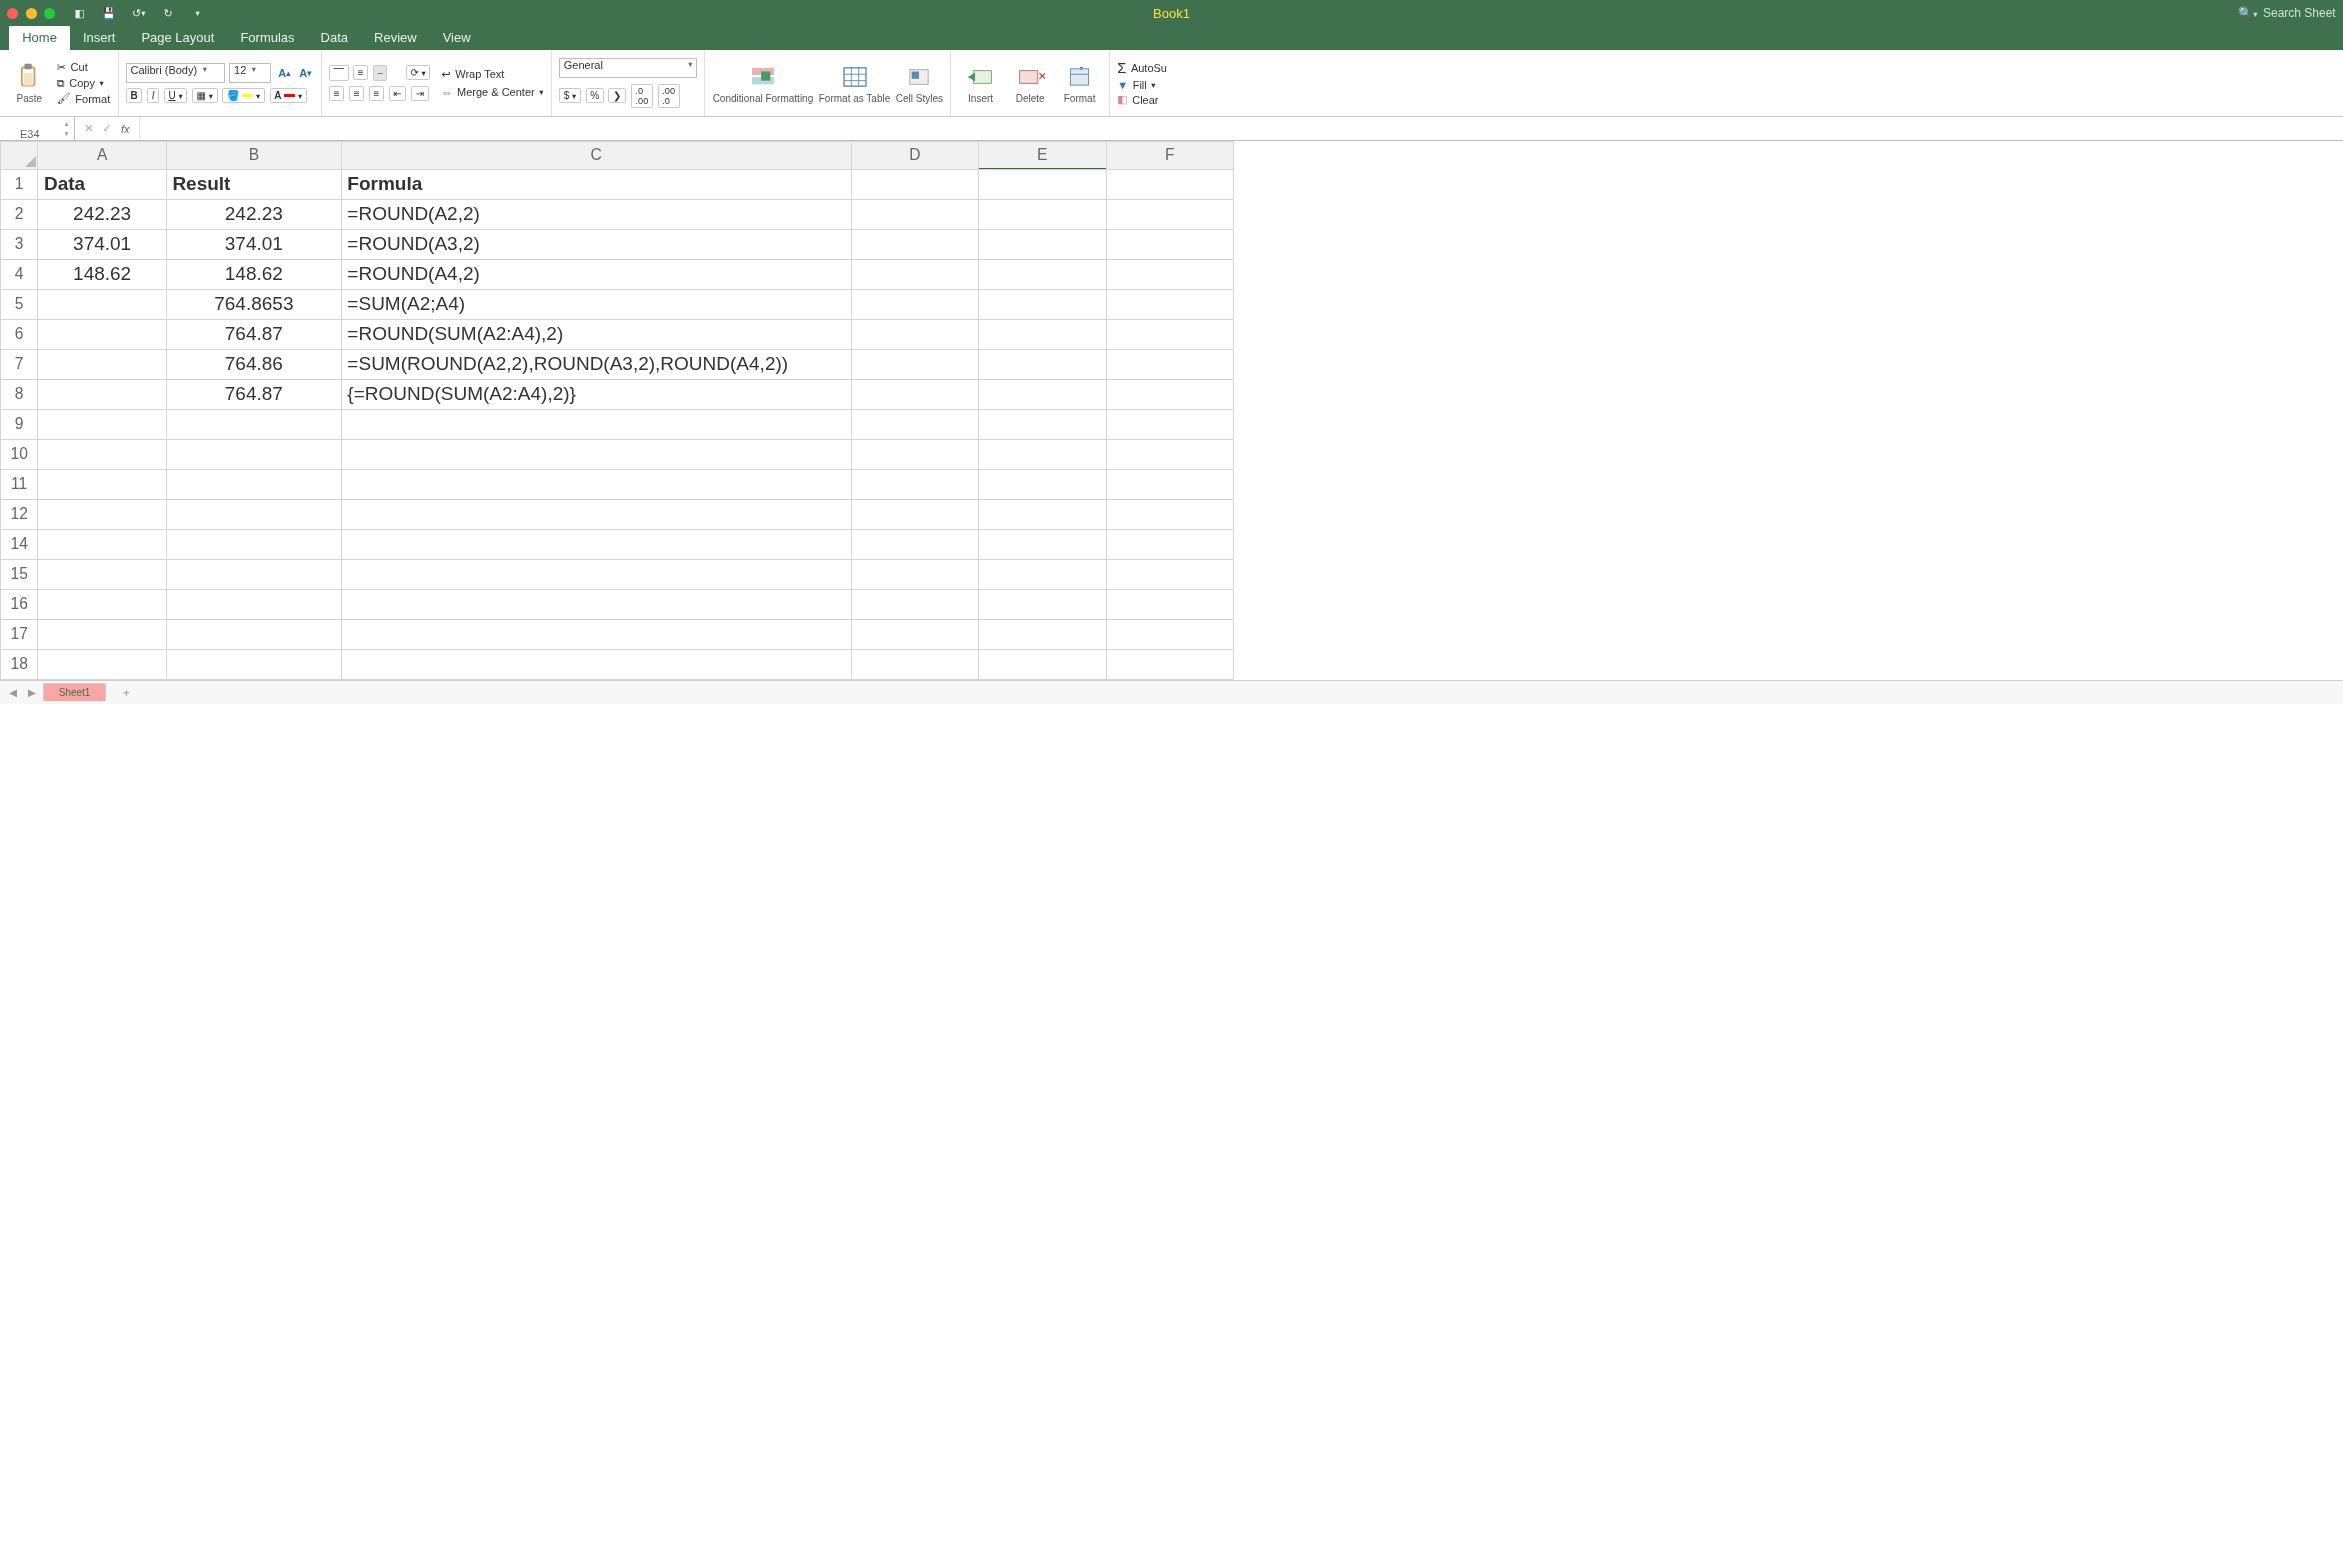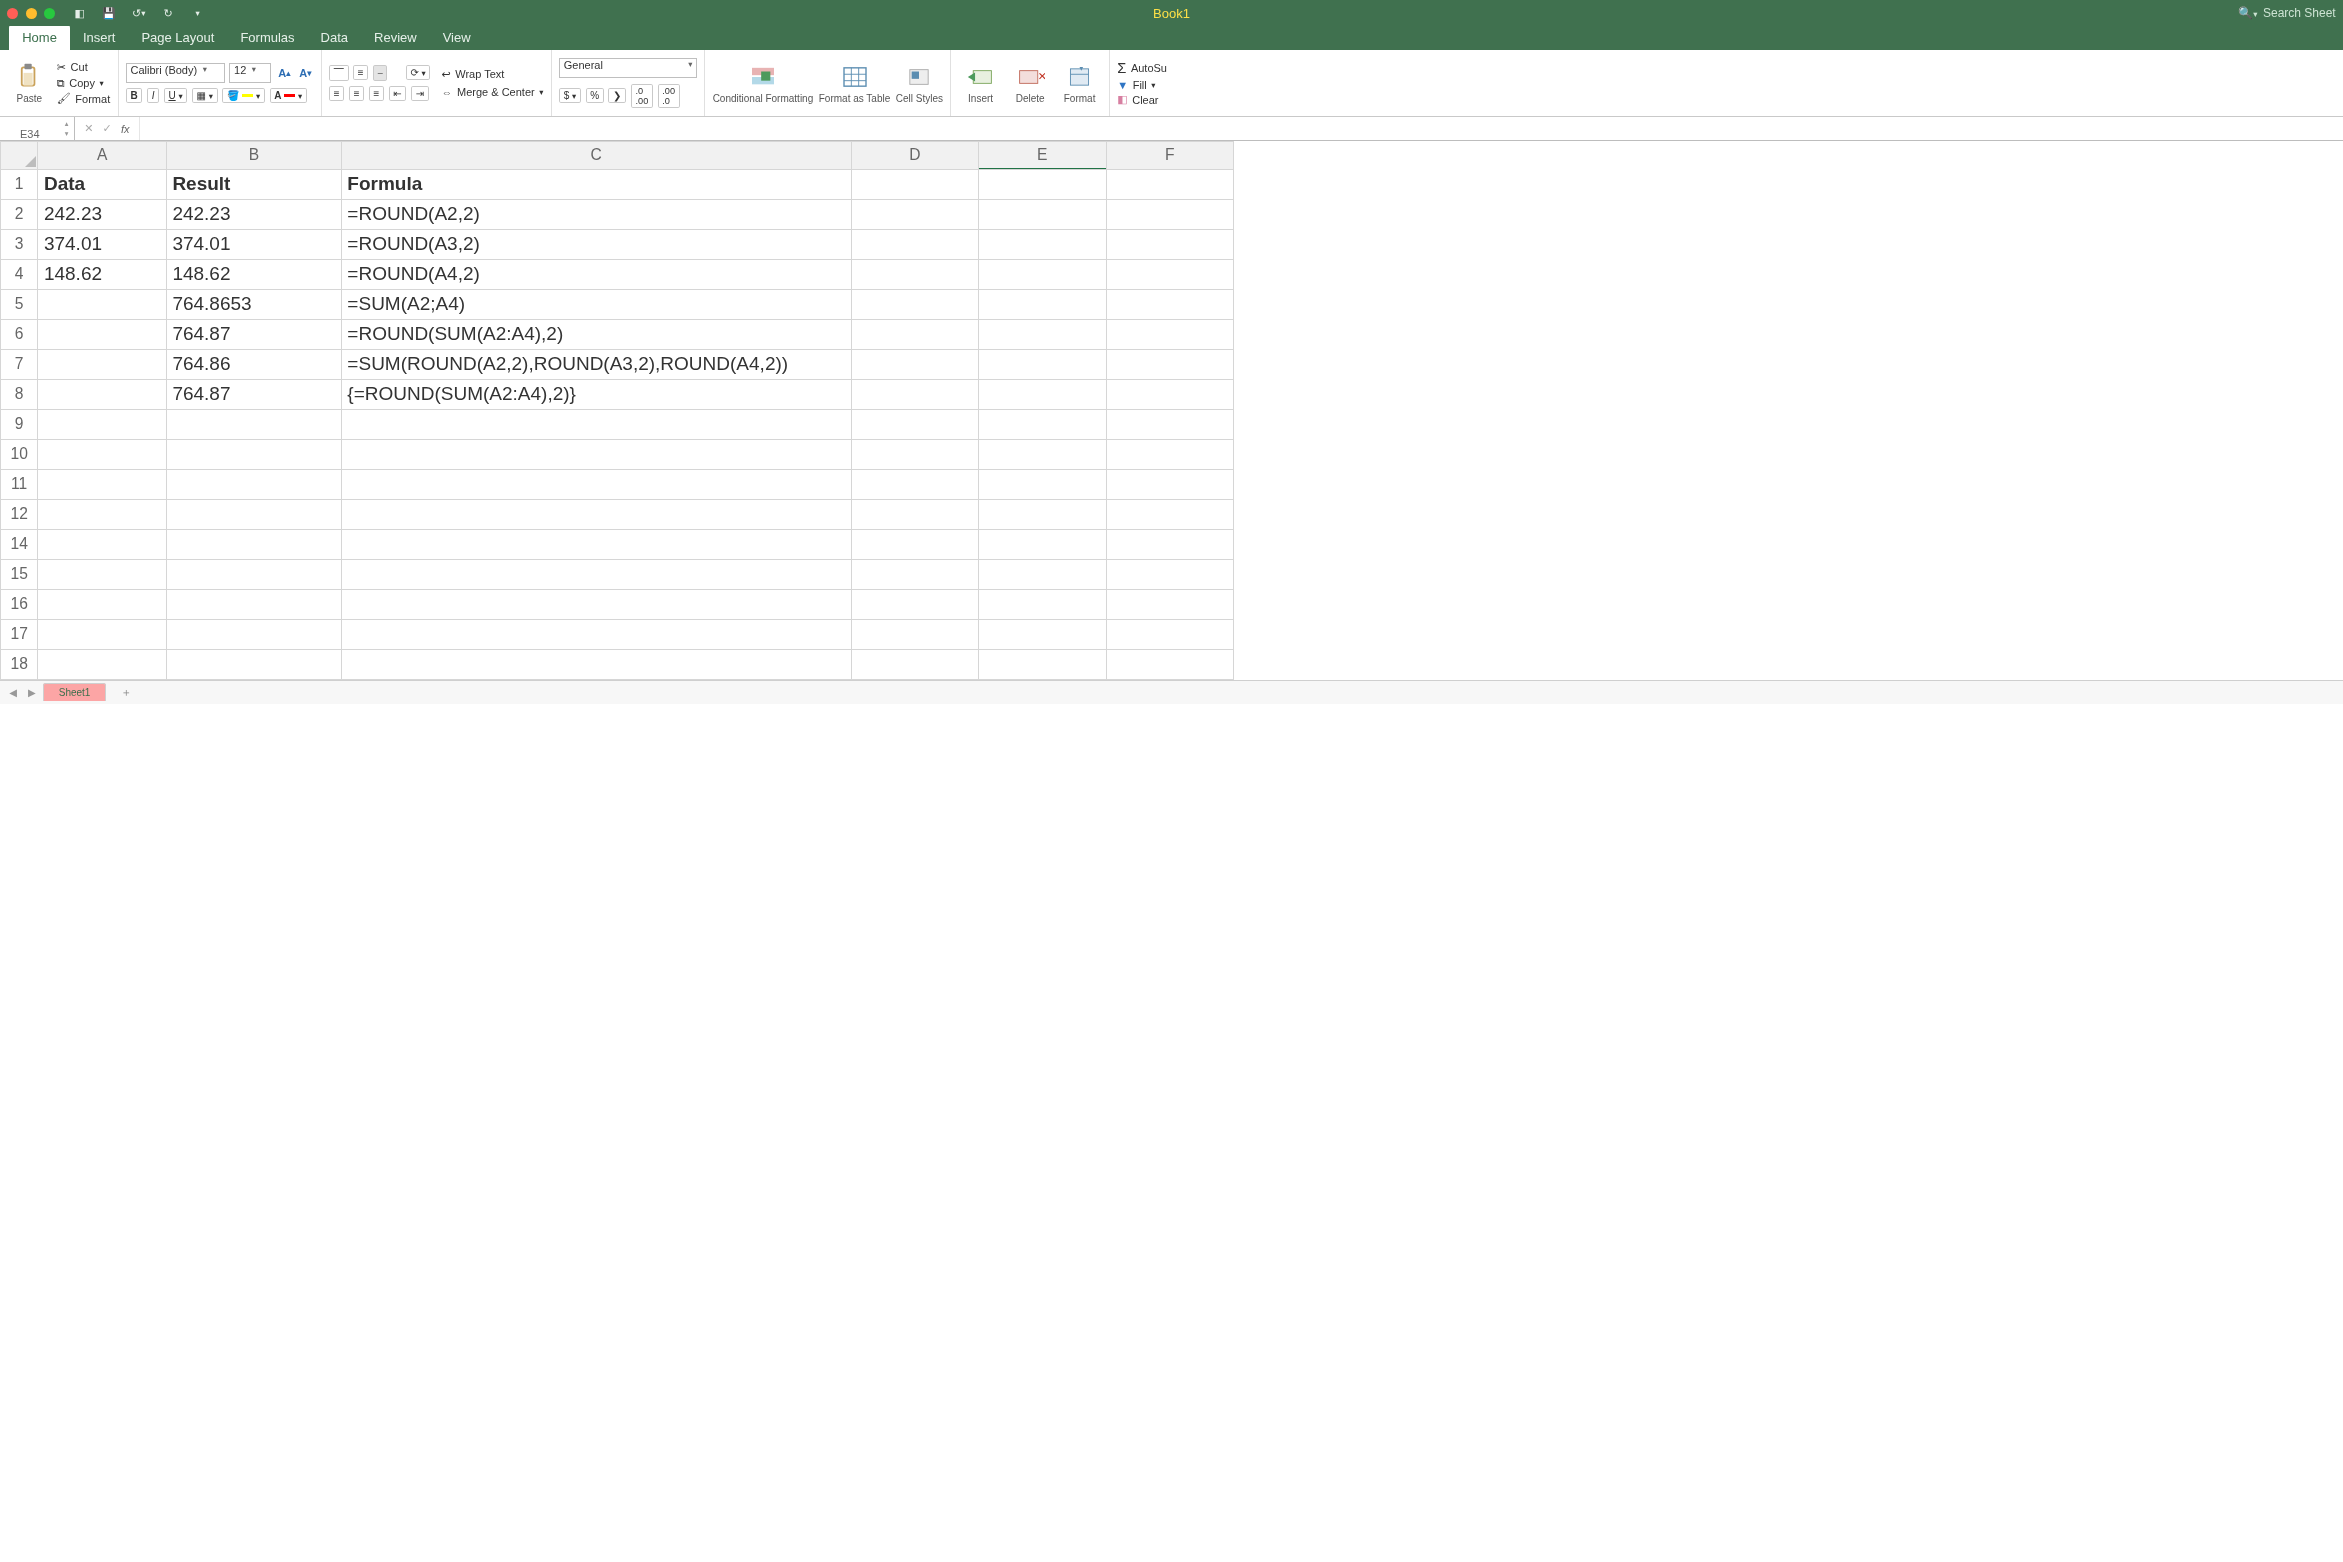--- a/index.html
+++ b/index.html
@@ -40,21 +40,21 @@
   .fx-entry{flex:1;padding:0 7.3px;font-size:11px}
   
   .gridwrap{position:relative;height:calc(100% - 26px - 24px - 67px - 24px - 24px);overflow:hidden}
   table.sheet{border-collapse:collapse;table-layout:fixed;width:1234px}
   table.sheet th,table.sheet td{border:0.9px solid #d6d6d6;background:#fff}
   table.sheet thead th{background:#f1f1f1;color:#666;font-weight:normal;height:27.5px;font-size:15.6px}
   .corner{background:#f1f1f1;width:37px;height:27.5px;position:relative}
   .corner::after{content:"";position:absolute;right:1.8px;bottom:1.8px;width:0;height:0;border-left:11px solid transparent;border-bottom:11px solid #bdbdbd}
   .rowhdr{background:#f1f1f1;color:#666;text-align:center;font-size:15.6px;width:37px;height:30px}
   td.cell{padding:0 5.5px;font-size:19px;height:30px;white-space:nowrap;overflow:hidden}
-  td.num{text-align:left}
+  td.num{text-align:center}
   td.txt{text-align:left}
   th.colhdr{position:relative}
   th.colhdr.active::after{content:"";position:absolute;left:0;right:0;bottom:-0.9px;height:1.8px;background:#217346}
   
   .hdr{font-weight:bold}
   
   .footer{height:24px;background:#f7f7f7;border-top:0.9px solid #cfcfcf;display:flex;align-items:center;padding:0 5.5px;gap:3.7px}
   .navtri{color:#999;font-size:10px;padding:0 3.7px}
   .sheet-tab{background:#fca5a5;border:0.9px solid #cfcfcf;border-bottom:none;border-radius:2.8px 2.8px 0 0;padding:2.8px 14.7px;font-size:10px;color:#3b6f4c}
   .sheet-add{padding:2.8px 11px;color:#888}

